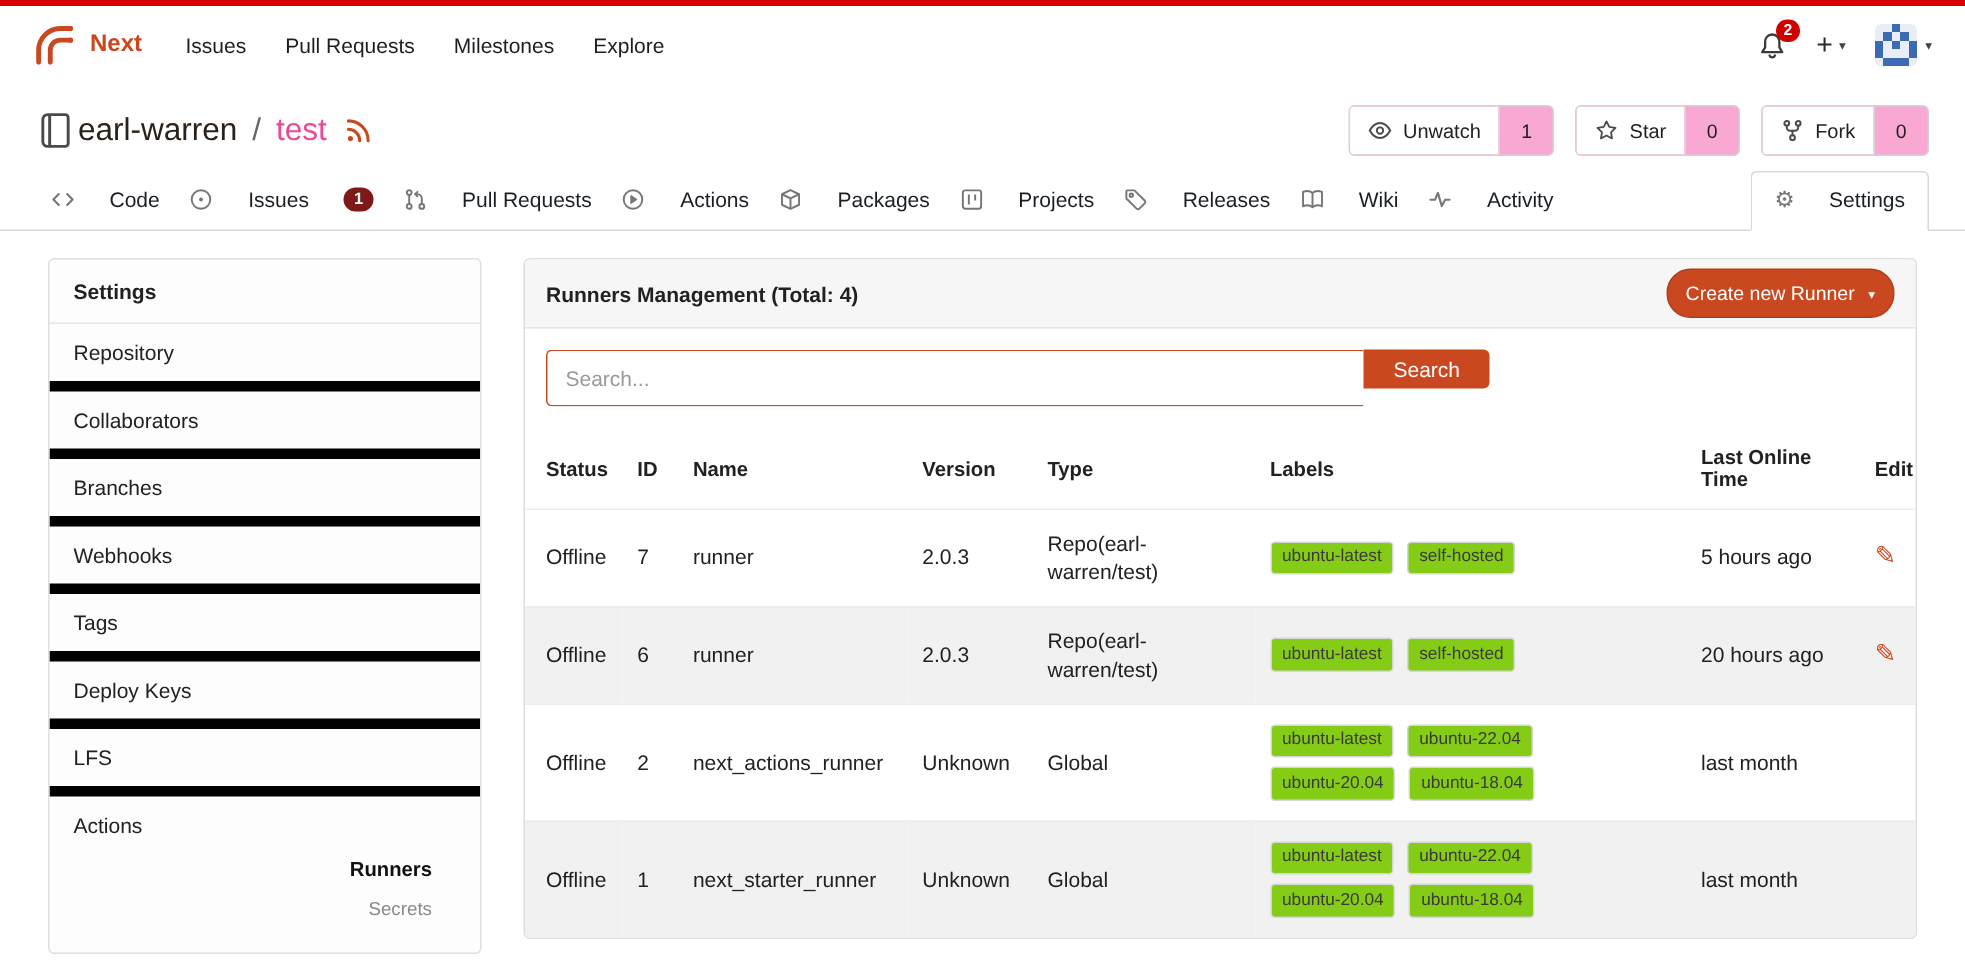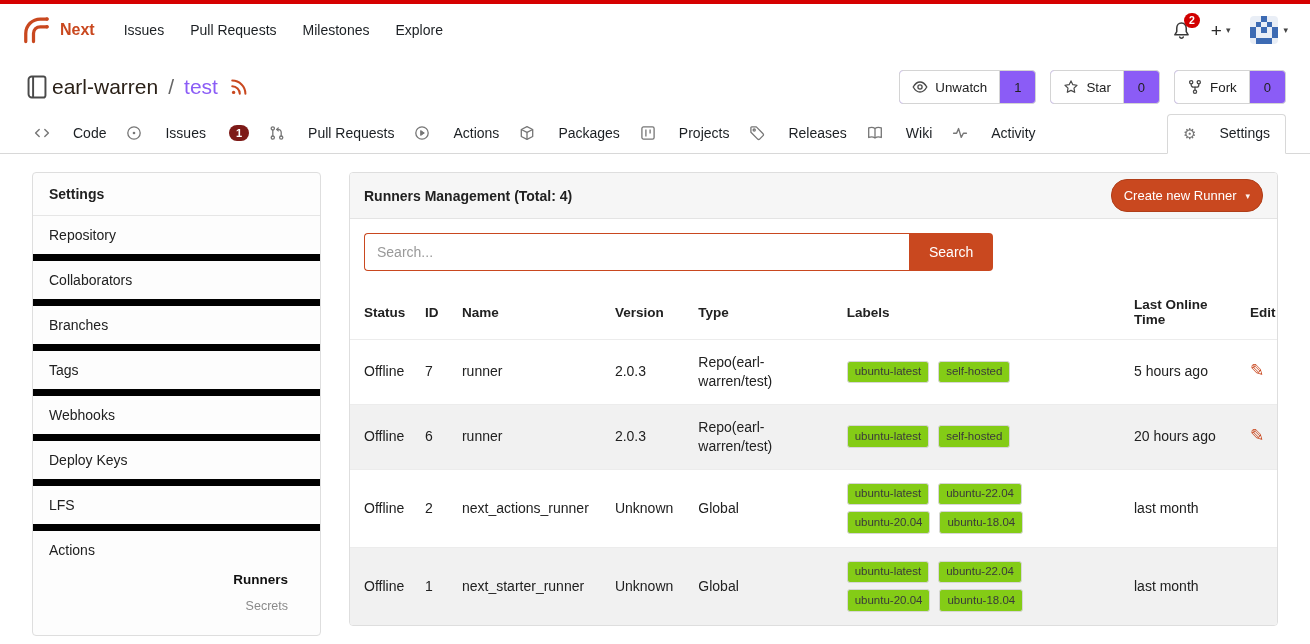--- a/index.html
+++ b/index.html
@@ -29,24 +29,24 @@
   .caret { font-size: 9px; color: #444; }
   .avatar-group { display: flex; align-items: center; gap: 5px; cursor: pointer; }
   .avatar { width: 28px; height: 28px; border-radius: 4px; }
 
   
   .repo-header { display: flex; align-items: center; padding: 14px 24px 4px; }
   .repo-title { display: flex; align-items: center; gap: 9px; font-size: 21px; font-weight: normal; }
   .repo-icon { color: #4a4a4a; display: flex; margin-right: 2px; }
   .repo-owner { color: #2b2118; }
   .repo-sep { color: #666; margin: 0 1px; }
-  .repo-name { color: #8b5cf6; }
+  .repo-name { color: #ec4899; }
   .rss { display: flex; margin-left: 3px; }
   .repo-actions { margin-left: auto; display: flex; gap: 14px; }
-  .action-btn { display: flex; border: 1px solid #d4d4d4; border-radius: 4px; overflow: hidden; height: 34px; background: #8b5cf6; font-size: 13px; }
+  .action-btn { display: flex; border: 1px solid #d4d4d4; border-radius: 4px; overflow: hidden; height: 34px; background: #f9a8d4; font-size: 13px; }
   .action-main { display: flex; align-items: center; gap: 7px; padding: 0 12px; background: #fff; border: none; color: #212121; }
   .action-main .aicon { display: flex; color: #4a4a4a; }
   .action-count { display: flex; align-items: center; padding: 0 14px; border-left: 1px solid #d4d4d4; }
 
   
   .tabs { display: flex; align-items: flex-end; padding: 0 24px; border-bottom: 1px solid #d8d8d8; margin-top: 6px; }
   .tab { display: flex; align-items: center; gap: 23px; padding: 9px 10px 12px; color: #1b1f23; }
   .ticon { display: flex; color: #767676; }
   .ticon-glyph { font-size: 15px; color: #767676; line-height: 1; }
   .tab-badge { background: #7d1a17; color: #fff; border-radius: 10px; font-size: 11px; font-weight: bold; padding: 2px 7px; }
@@ -75,21 +75,21 @@
     padding: 8px 12px; font-size: 13px; display: flex; align-items: center; gap: 9px; margin-left: 22px;
   }
   .btn-primary .caret-light { font-size: 9px; color: rgba(255,255,255,.95); }
 
   .card-search { padding: 14px; display: flex; }
   .search-input {
     width: 545px; height: 38px; border: 1.5px solid #c9481f; border-right: none;
     border-radius: 4px 0 0 4px; padding: 0 12px; font-size: 14px; font-family: inherit; color: #333; outline: none;
   }
   .search-input::placeholder { color: #999; }
-  .search-btn { height: 38px; background: #c9481f; color: #fff; border: none; border-radius: 0 4px 4px 0; padding: 0 20px; font-size: 14px; }
+  .search-btn { height: 26px; background: #c9481f; color: #fff; border: none; border-radius: 0 4px 4px 0; padding: 0 20px; font-size: 14px; }
 
   .runner-table { width: 100%; border-collapse: collapse; table-layout: fixed; }
   .runner-table th { text-align: left; font-size: 13.5px; font-weight: bold; padding: 12px 10px; vertical-align: middle; }
   .runner-table th:first-child, .runner-table td:first-child { padding-left: 14px; }
   .runner-table td { padding: 13px 10px; vertical-align: middle; line-height: 1.35; border-top: 1px solid #ececec; overflow-wrap: break-word; }
   .runner-table tbody tr:nth-child(even) { background: #f1f1f1; }
   .labels { display: flex; flex-wrap: wrap; gap: 6px 9px; max-width: 215px; }
   .chip {
     background: #84cc16; border: 1px solid #d6d6d6; border-radius: 3px;
     padding: 2.5px 7px; font-size: 11.5px; color: #3a3a3a; white-space: nowrap;
@@ -306,22 +306,22 @@
   </a>
 </nav>
 
 <div class="content">
 
   <aside class="sidebar">
     <div class="sidebar-header">Settings</div>
     <div class="sidebar-item">Repository</div>
     <div class="sidebar-item">Collaborators</div>
     <div class="sidebar-item">Branches</div>
+    <div class="sidebar-item">Webhooks</div>
     <div class="sidebar-item">Tags</div>
-    <div class="sidebar-item">Webhooks</div>
     <div class="sidebar-item">Deploy Keys</div>
     <div class="sidebar-item">LFS</div>
     <div class="sidebar-item sidebar-item-actions">
       <div>Actions</div>
       <div class="sidebar-sub">
         <div class="sidebar-subitem active">Runners</div>
         <div class="sidebar-subitem muted">Secrets</div>
       </div>
     </div>
   </aside>

